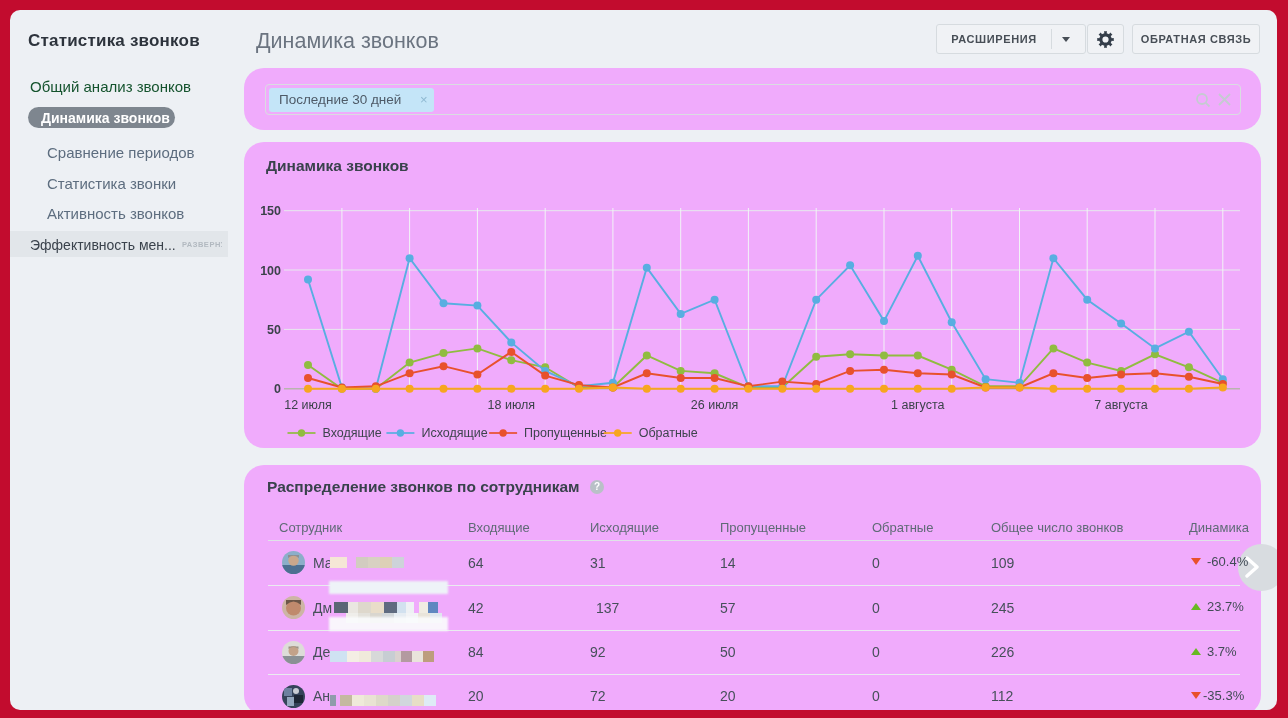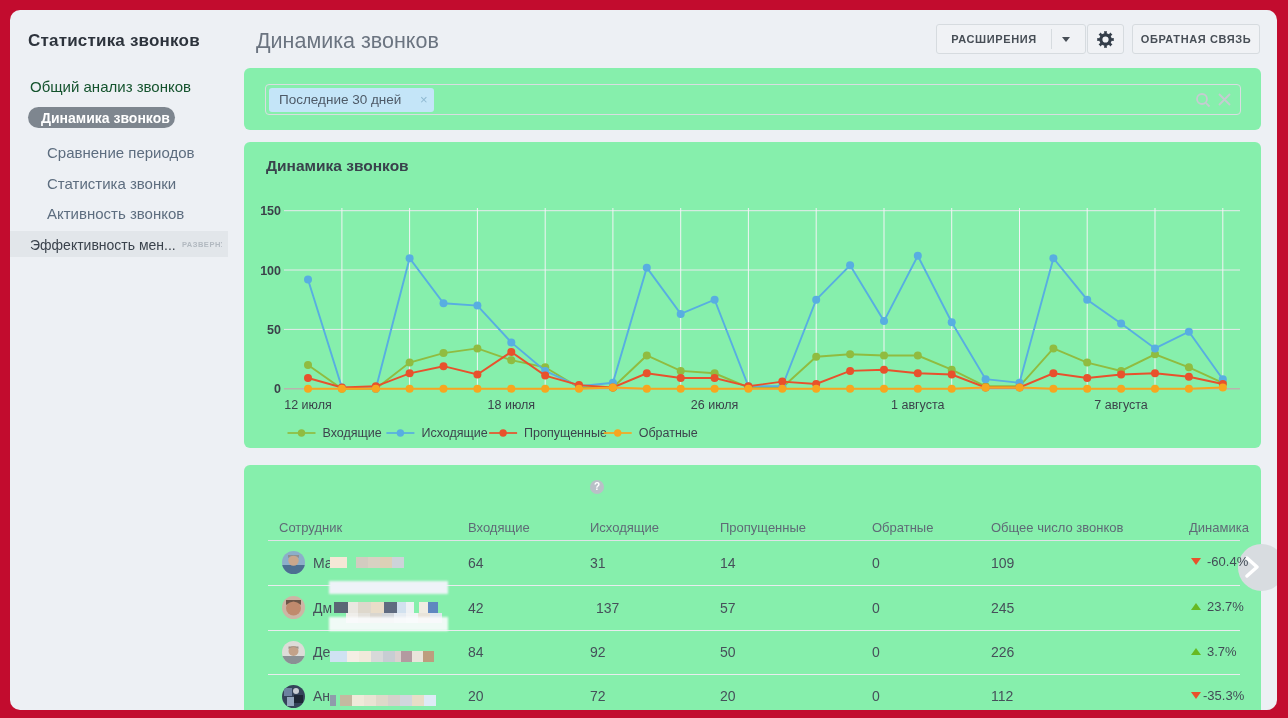--- a/index.html
+++ b/index.html
@@ -1,19 +1,19 @@
 <!DOCTYPE html>
 <html><head><meta charset="utf-8">
 <style>
 *{margin:0;padding:0;box-sizing:border-box}
 html,body{width:1288px;height:718px;overflow:hidden}
 body{background:#c20c2e;font-family:"Liberation Sans",sans-serif;position:relative}
 .app{position:absolute;left:10px;top:10px;width:1267px;height:700px;background:#edf0f4;border-radius:10px;overflow:hidden}
 .abs{position:absolute}
-.card{position:absolute;background:#86efac;border-radius:6px}
+.card{position:absolute;background:#f0abfc;border-radius:20px}
 .btn{position:absolute;height:30px;border:1px solid #d6dbdf;border-radius:3px;background:#f0f2f5;
  color:#474e56;font-size:11px;font-weight:700;letter-spacing:.6px;display:flex;align-items:center;justify-content:center}
 </style></head>
 <body>
 <div class="app">
 
   <div class="abs" style="left:18px;top:21px;font-size:17px;font-weight:700;color:#2d333c;letter-spacing:.2px">Статистика звонков</div>
   <div class="abs" style="left:20px;top:68px;font-size:15px;color:#14532d">Общий анализ звонков</div>
   <div class="abs" style="left:18px;top:97px;width:147px;height:21px;background:#7e868f;border-radius:10.5px">
     <div class="abs" style="left:13px;top:3px;font-size:14px;font-weight:700;color:#fff">Динамика звонков</div>
@@ -210,20 +210,21 @@
         <line x1="245.1" y1="291" x2="273.1" y2="291" stroke="#e8512c" stroke-width="1.7"></line>
         <circle cx="259.1" cy="291" r="3.7" fill="#e8512c"></circle>
         <text x="280.1" y="295" font-size="12.5" fill="#3d444d">Пропущенные</text>
         <line x1="359.7" y1="291" x2="387.7" y2="291" stroke="#f7a61f" stroke-width="1.7"></line>
         <circle cx="373.7" cy="291" r="3.7" fill="#f7a61f"></circle>
         <text x="394.7" y="295" font-size="12.5" fill="#3d444d">Обратные</text>
       </svg>
   </div>
 
   <div class="card" style="left:234px;top:455px;width:1017px;height:250px">
+    <div class="abs" style="left:23px;top:13px;font-size:15.5px;font-weight:700;color:#39424c">Распределение звонков по сотрудникам</div>
     <div class="abs" style="left:346px;top:15px;width:14px;height:14px;border-radius:50%;background:#b9c0c7;color:#fff;font-size:10px;font-weight:700;text-align:center;line-height:14px">?</div>
     <div class="abs" style="left:35px;top:55px;font-size:13px;color:#5f6a76">Сотрудник</div>
     <div class="abs" style="left:224px;top:55px;font-size:13px;color:#5f6a76">Входящие</div>
     <div class="abs" style="left:346px;top:55px;font-size:13px;color:#5f6a76">Исходящие</div>
     <div class="abs" style="left:476px;top:55px;font-size:13px;color:#5f6a76">Пропущенные</div>
     <div class="abs" style="left:628px;top:55px;font-size:13px;color:#5f6a76">Обратные</div>
     <div class="abs" style="left:747px;top:55px;font-size:13px;color:#5f6a76">Общее число звонков</div>
     <div class="abs" style="left:945px;top:55px;font-size:13px;color:#5f6a76">Динамика</div>
     <div class="abs" style="left:24px;top:75px;width:972px;height:1px;background:#dfe3e7"></div>
     <div style="position:absolute;left:24px;top:120px;width:972px;height:1px;background:#e9ecef"></div>

